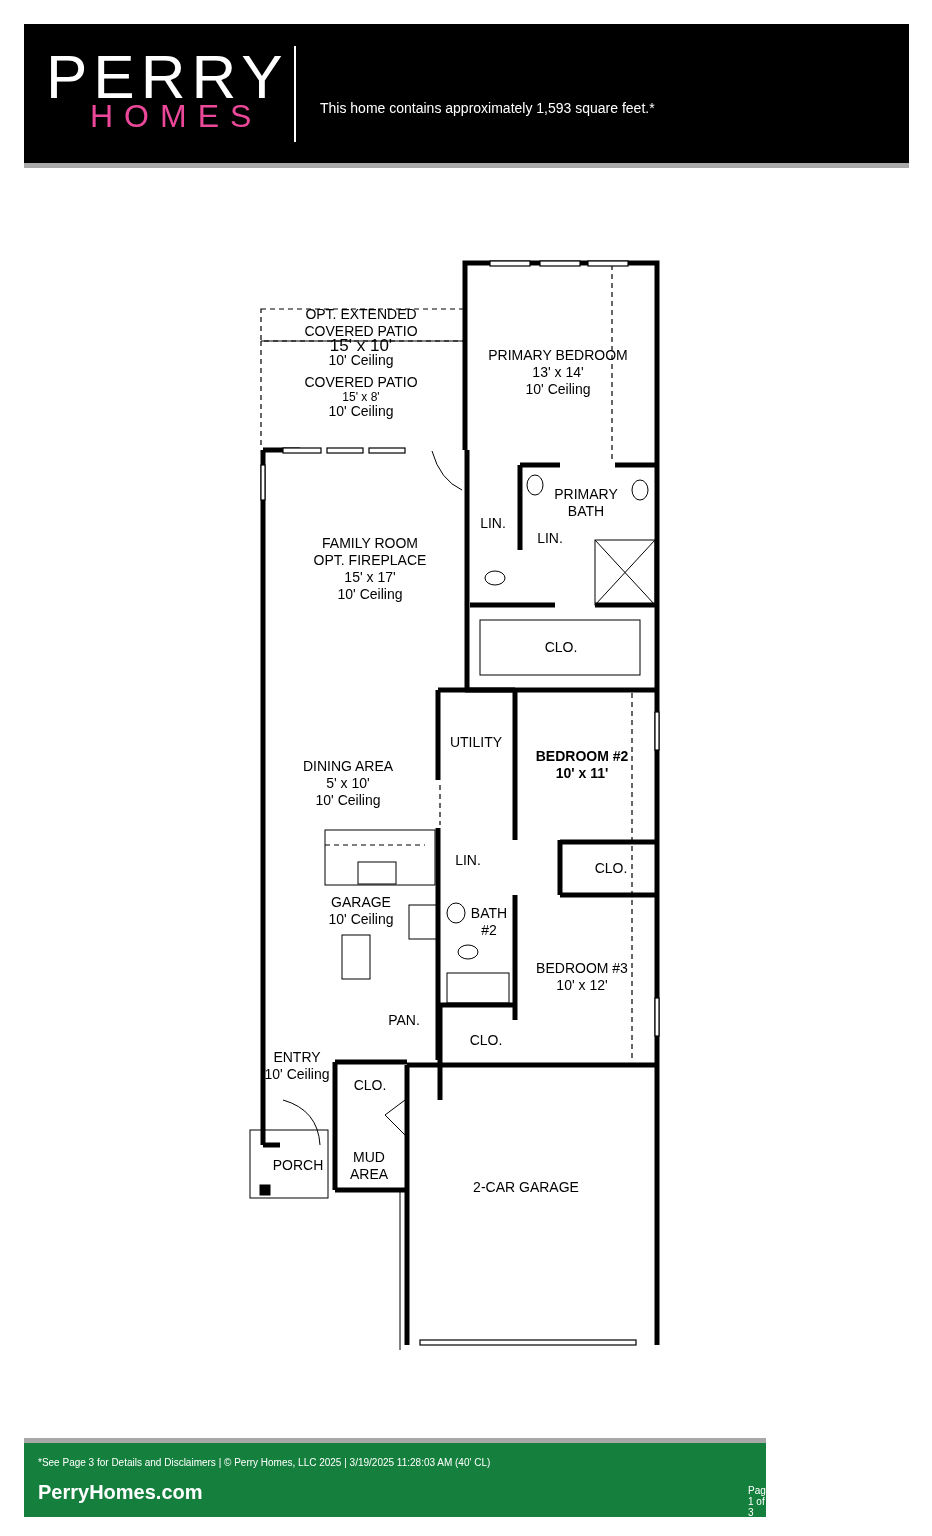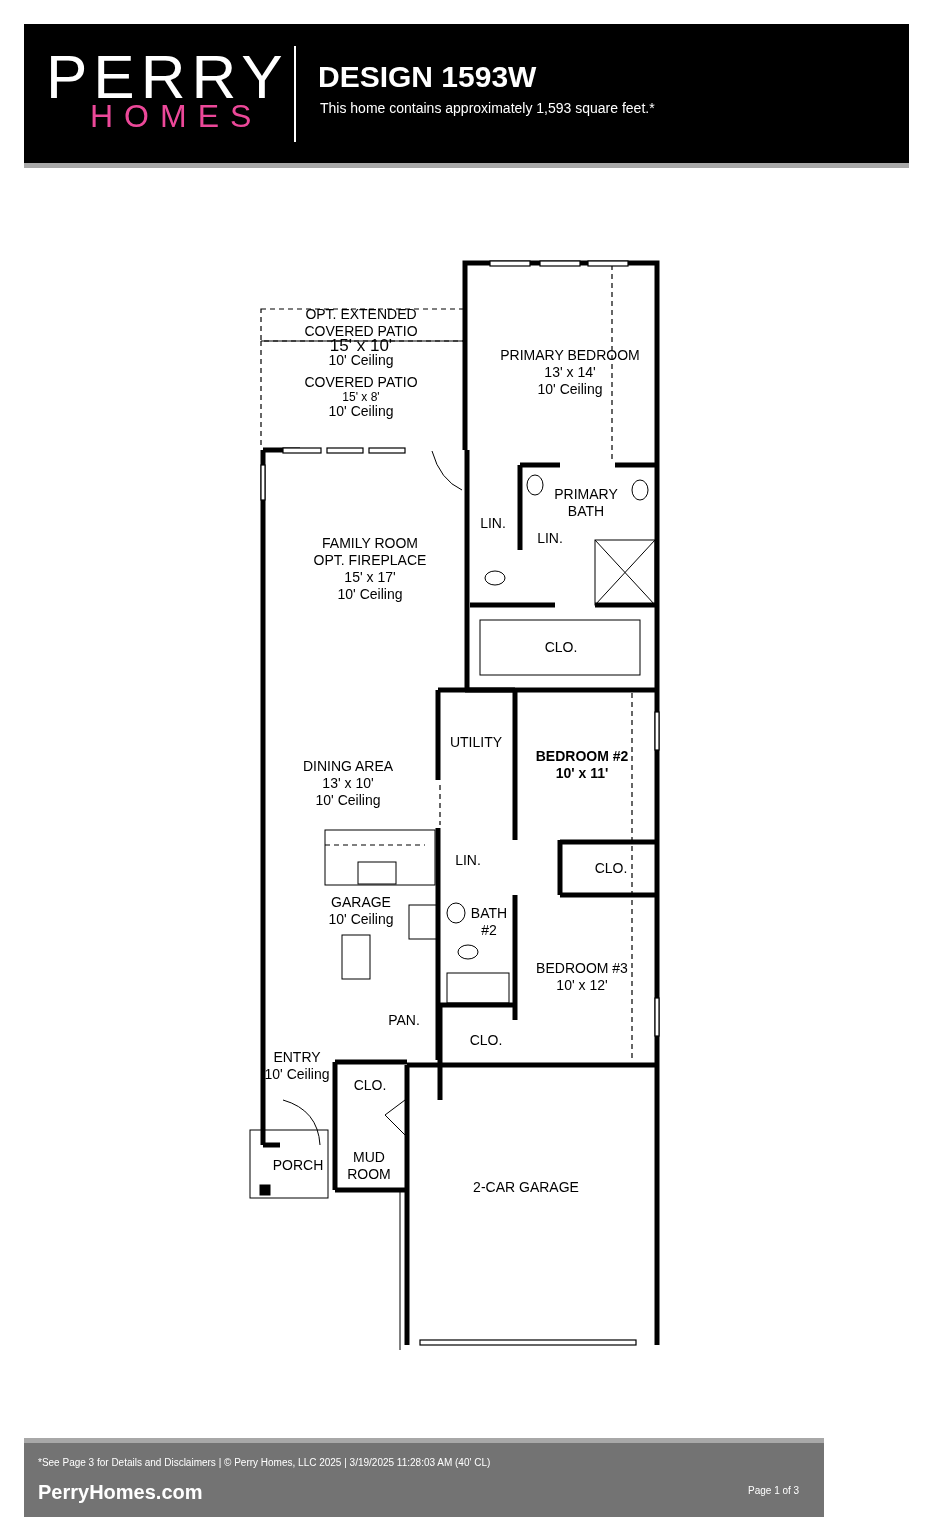--- a/index.html
+++ b/index.html
@@ -3,37 +3,36 @@
 <meta charset="utf-8">
 <style>
   html,body{margin:0;padding:0;background:#fff;}
   body{width:932px;height:1536px;position:relative;overflow:hidden;font-family:"Liberation Sans",sans-serif;}
   .header{position:absolute;left:24px;top:24px;width:885px;height:139px;background:#000;border-bottom:5px solid #a8a8a8;}
   .logo-perry{position:absolute;left:22px;top:22px;color:#fff;font-family:Liberation Sans, sans-serif;font-size:62px;letter-spacing:6px;line-height:1;}
   .logo-homes{position:absolute;left:66px;top:74px;color:#ec4899;font-family:"Liberation Sans",sans-serif;font-size:32px;letter-spacing:11px;}
   .hdr-divider{position:absolute;left:270px;top:22px;width:2px;height:96px;background:#fff;}
   .design-title{position:absolute;left:294px;top:36px;color:#fff;font-weight:bold;font-size:30px;}
   .design-sub{position:absolute;left:296px;top:76px;color:#fff;font-size:14px;}
-  .footer{position:absolute;left:24px;top:1438px;width:800px;height:74px;background:#737373;border-top:5px solid #a8a8a8;}
+  .footer{position:absolute;left:24px;top:1438px;width:742px;height:74px;background:#15803d;border-top:5px solid #a8a8a8;}
   .disclaimer{position:absolute;left:14px;top:14px;color:#fff;font-size:10px;}
   .site{position:absolute;left:14px;top:38px;color:#fff;font-weight:bold;font-size:20px;}
   .pageno{position:absolute;left:724px;top:42px;color:#fff;font-size:10px;}
   .icon-acc{position:absolute;left:796px;top:30px;}
   .icon-eh{position:absolute;left:834px;top:28px;}
   .plan{position:absolute;left:0;top:0;}
   .lbl{position:absolute;font-size:14px;color:#000;text-align:center;line-height:17px;white-space:nowrap;transform:translateX(-50%);}
 </style>
 </head>
 <body>
 
 <div class="header">
   <div class="logo-perry">PERRY</div>
   <div class="logo-homes">HOMES</div>
   <div class="hdr-divider"></div>
-  <div class="design-title">DESIGN 1593W</div>
   <div class="design-sub">This home contains approximately 1,593 square feet.*</div>
 </div>
 
 <svg class="plan" width="932" height="1536" viewBox="0 0 932 1536">
   <g fill="none" stroke="#000">
 
     <g stroke-dasharray="5,4" stroke-width="1.2">
       <rect x="261" y="309" width="204" height="32"></rect>
       <line x1="261" y1="341" x2="261" y2="448"></line>
       <line x1="612" y1="265" x2="612" y2="460"></line>
@@ -117,42 +116,42 @@
   <div>OPT. EXTENDED</div>
   <div>COVERED PATIO</div>
   <div style="font-size:17px;line-height:12px;">15' x 10'</div>
   <div>10' Ceiling</div>
 </div>
 <div class="lbl" style="left:361px;top:374px;">
   <div>COVERED PATIO</div>
   <div style="font-size:12px;line-height:12px;">15' x 8'</div>
   <div>10' Ceiling</div>
 </div>
-<div class="lbl" style="left:558px;top:347px;margin-left:12px;">
+<div class="lbl" style="left:558px;top:347px;">
   <div>PRIMARY BEDROOM</div>
   <div>13' x 14'</div>
   <div>10' Ceiling</div>
 </div>
 <div class="lbl" style="left:586px;top:486px;">
   <div>PRIMARY</div>
   <div>BATH</div>
 </div>
 <div class="lbl" style="left:493px;top:515px;">LIN.</div>
 <div class="lbl" style="left:550px;top:530px;">LIN.</div>
 <div class="lbl" style="left:362px;top:535px;margin-left:8px;">
   <div>FAMILY ROOM</div>
   <div>OPT. FIREPLACE</div>
   <div>15' x 17'</div>
   <div>10' Ceiling</div>
 </div>
 <div class="lbl" style="left:561px;top:639px;">CLO.</div>
 <div class="lbl" style="left:476px;top:734px;">UTILITY</div>
 <div class="lbl" style="left:348px;top:742px;margin-top:16px;">
   <div>DINING AREA</div>
-  <div>13' x 10'</div>
+  <div>5' x 10'</div>
   <div>10' Ceiling</div>
 </div>
 <div class="lbl" style="left:582px;top:748px;font-weight:bold;">
   <div>BEDROOM #2</div>
   <div>10' x 11'</div>
 </div>
 <div class="lbl" style="left:611px;top:860px;">CLO.</div>
 <div class="lbl" style="left:468px;top:852px;">LIN.</div>
 <div class="lbl" style="left:361px;top:894px;">
   <div>GARAGE</div>
@@ -169,21 +168,21 @@
 <div class="lbl" style="left:404px;top:1012px;">PAN.</div>
 <div class="lbl" style="left:486px;top:1032px;">CLO.</div>
 <div class="lbl" style="left:297px;top:1049px;">
   <div>ENTRY</div>
   <div>10' Ceiling</div>
 </div>
 <div class="lbl" style="left:370px;top:1077px;">CLO.</div>
 <div class="lbl" style="left:298px;top:1157px;">PORCH</div>
 <div class="lbl" style="left:369px;top:1149px;">
   <div>MUD</div>
-  <div>ROOM</div>
+  <div>AREA</div>
 </div>
 <div class="lbl" style="left:526px;top:1179px;">2-CAR GARAGE</div>
 
 <div class="footer">
   <div class="disclaimer">*See Page 3 for Details and Disclaimers  |  © Perry Homes, LLC 2025  |  3/19/2025 11:28:03 AM  (40' CL)</div>
   <div class="site">PerryHomes.com</div>
   <div class="pageno">Page 1 of 3</div>
   <svg class="icon-acc" width="28" height="28" viewBox="0 0 28 28">
     <circle cx="11" cy="3" r="2.2" fill="#fff"></circle>
     <path d="M11,7 L11,16 L19,16 L23,24" stroke="#fff" stroke-width="2.2" fill="none"></path>

